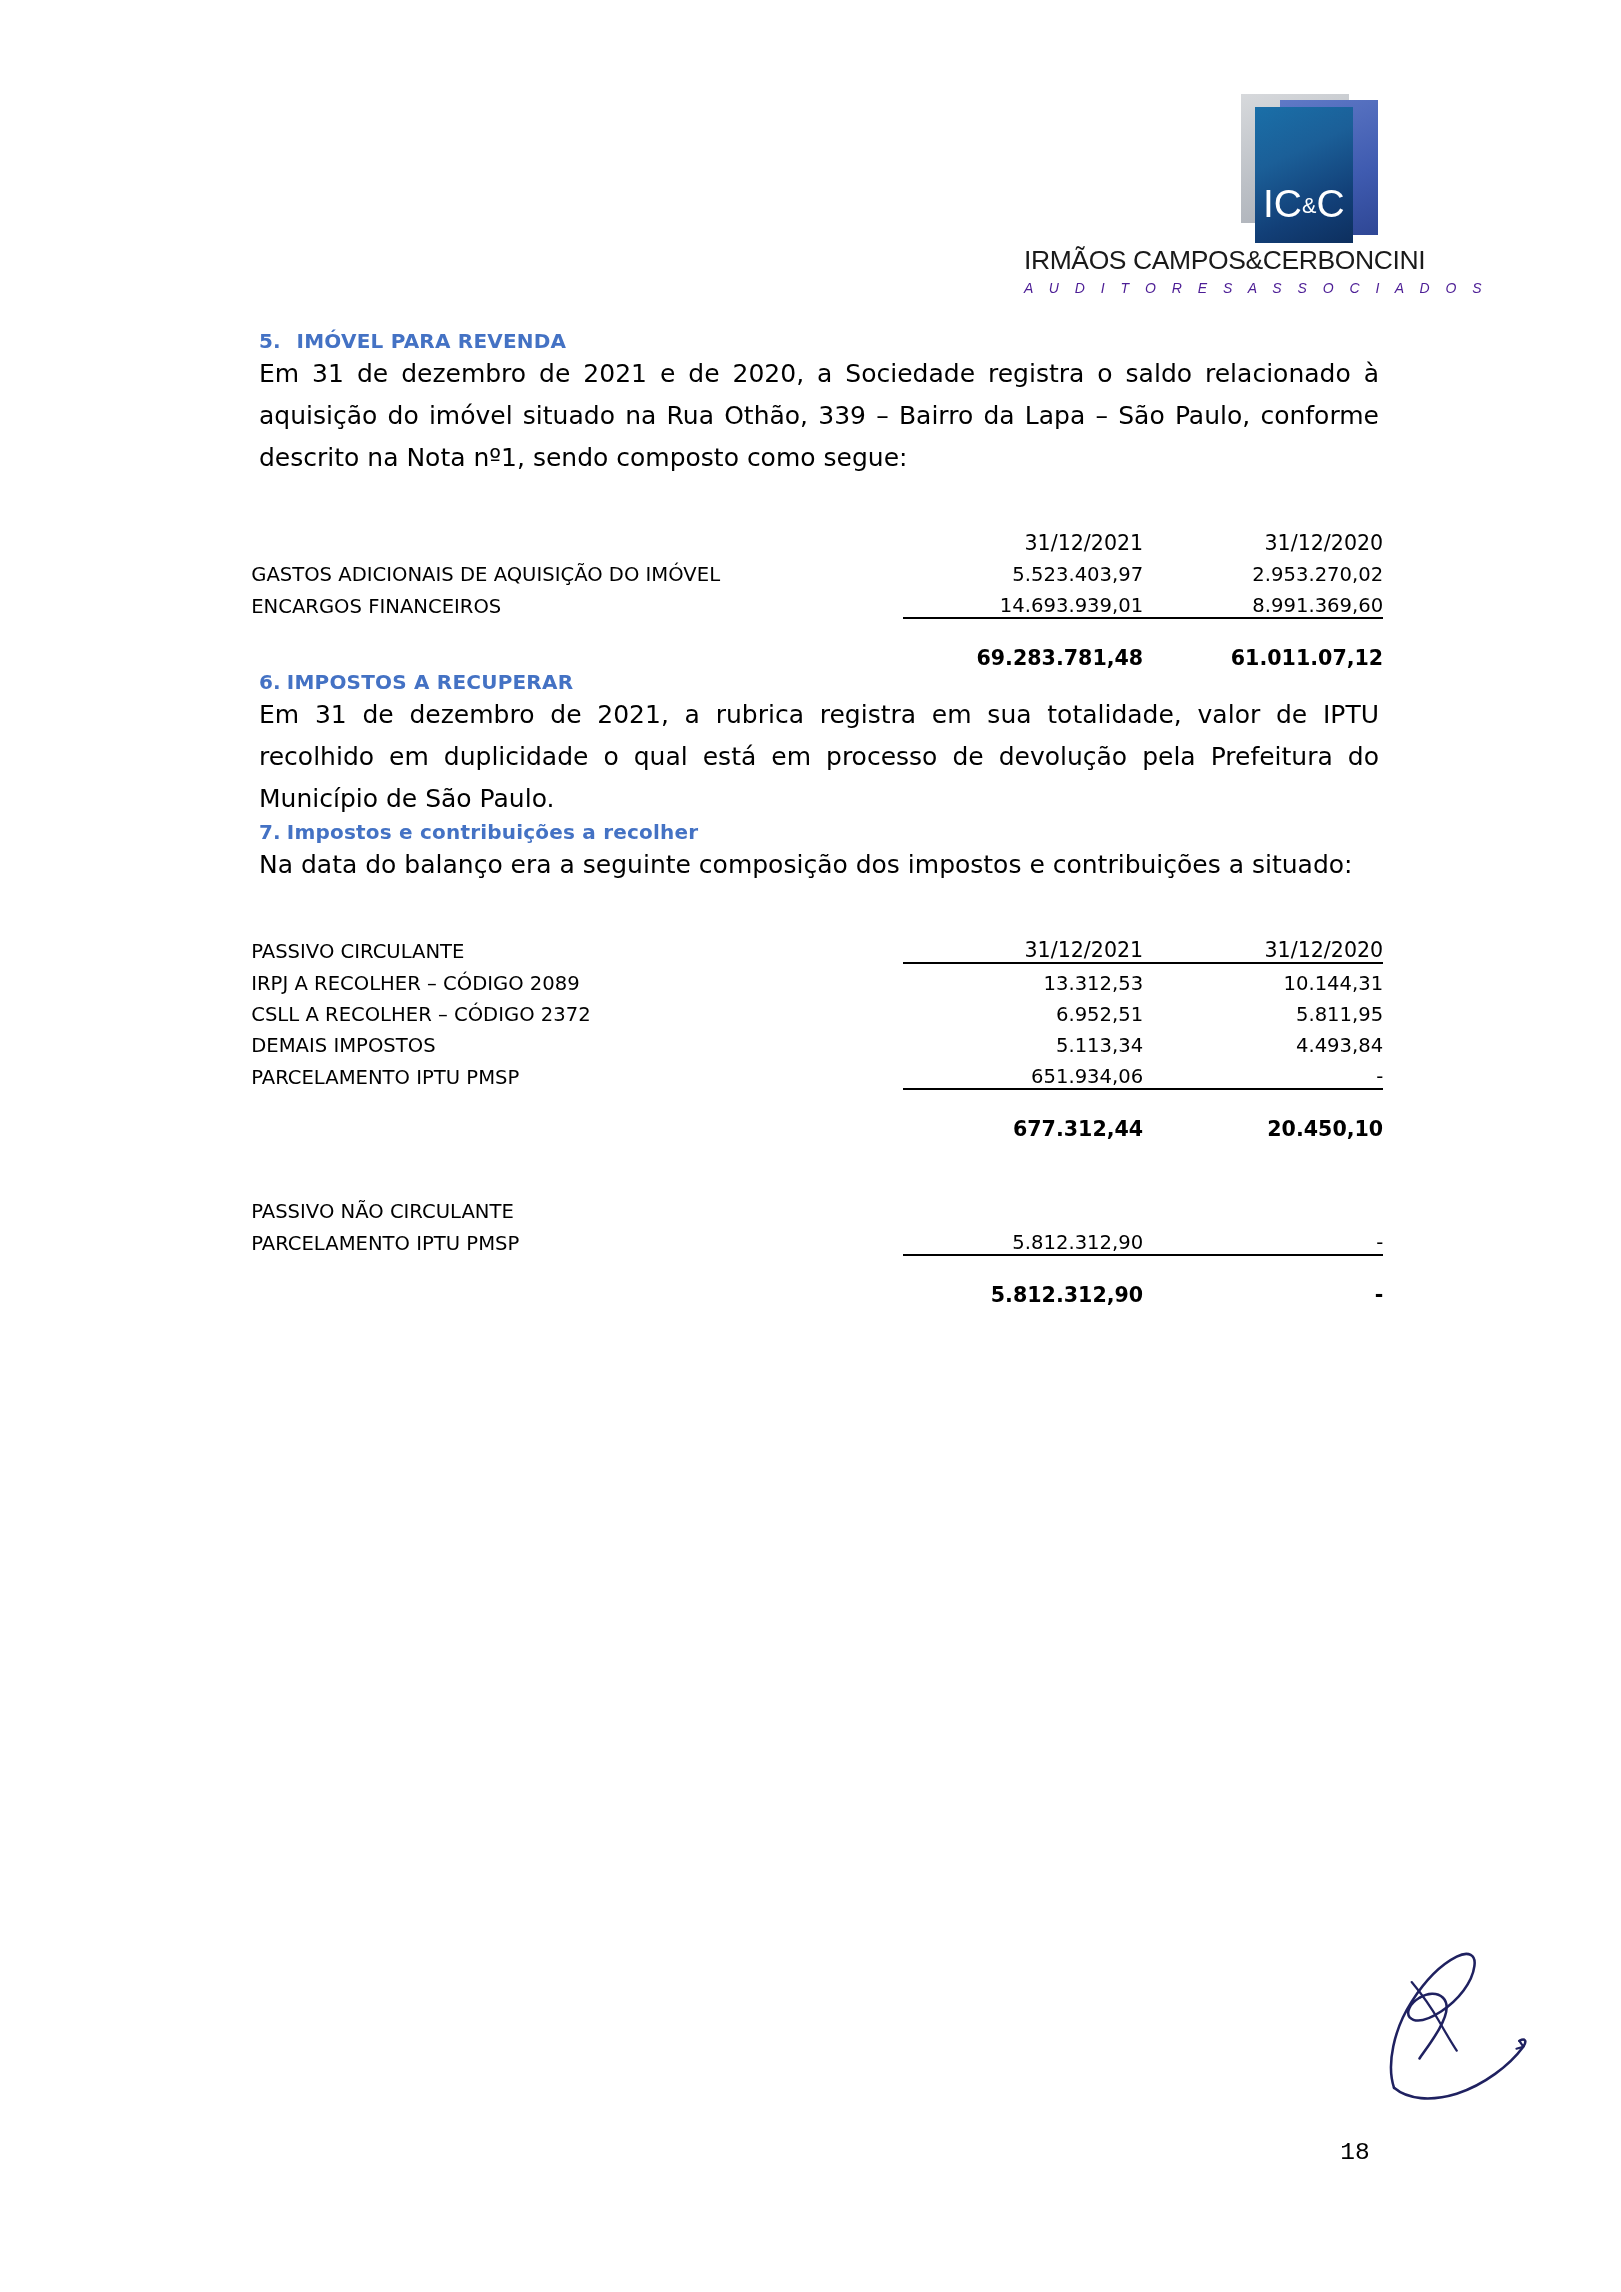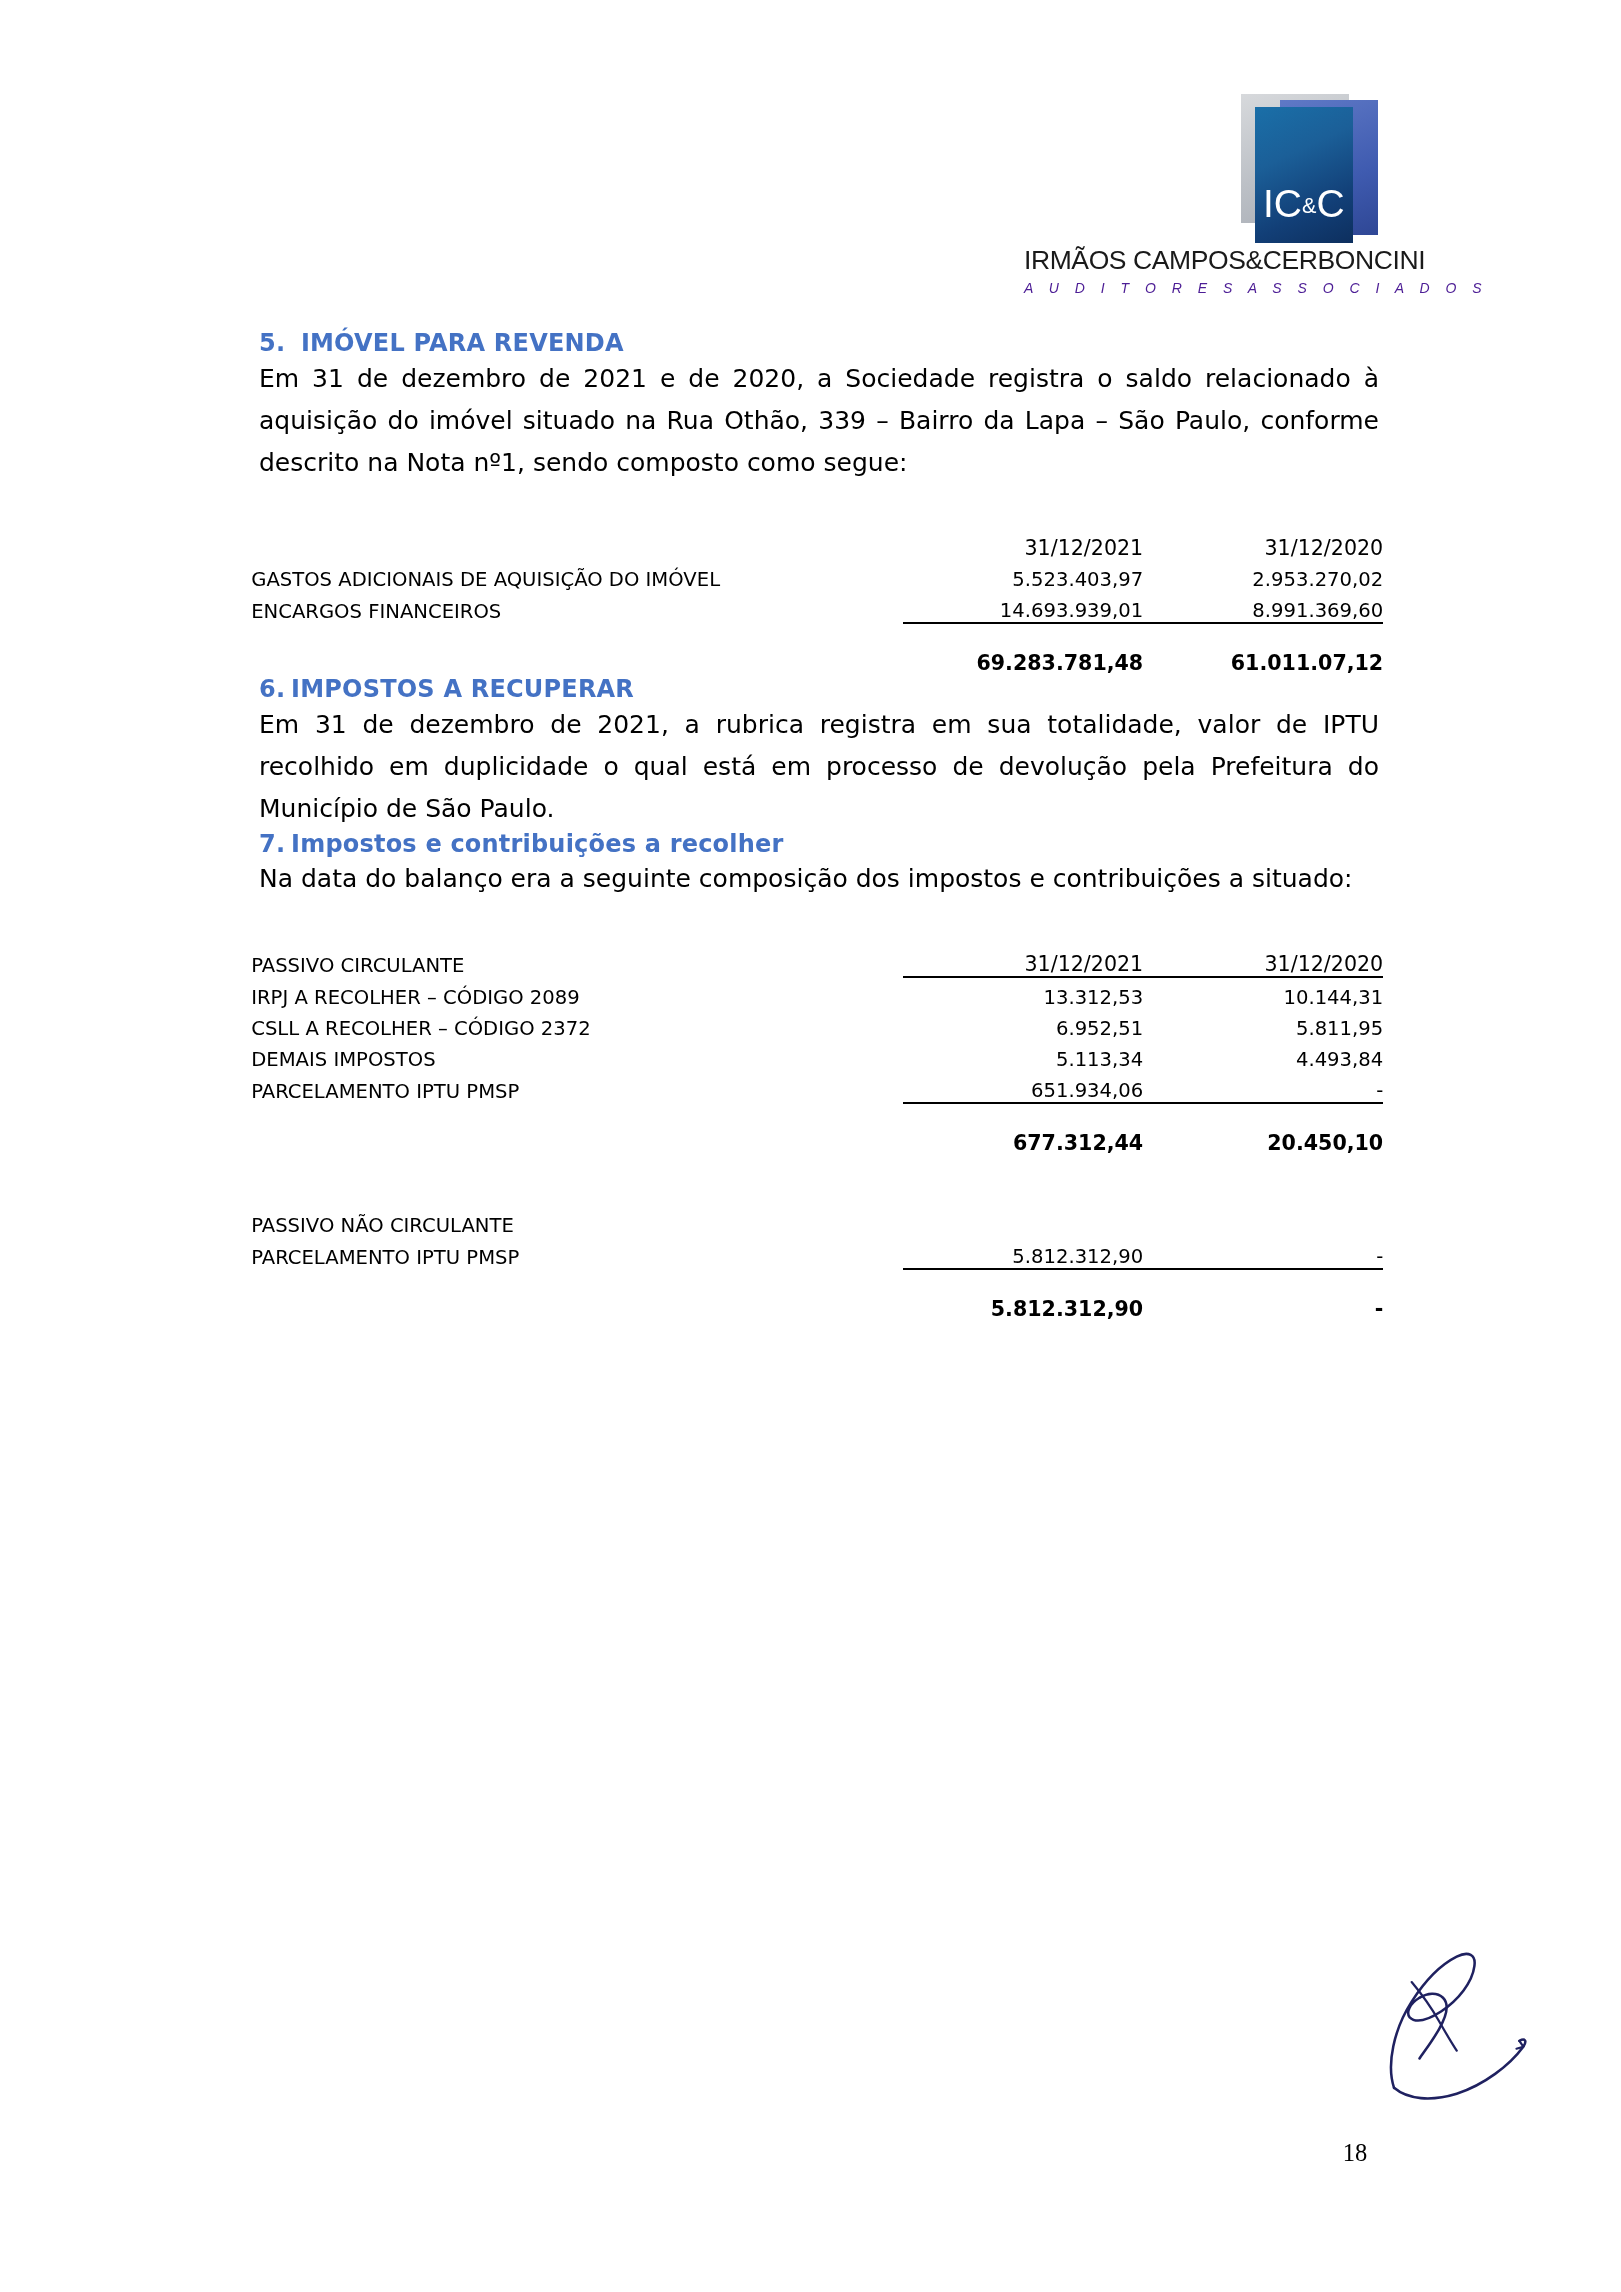--- a/index.html
+++ b/index.html
@@ -100,21 +100,21 @@
   .content {
     position: absolute;
     left: 259px;
     top: 329px;
     width: 1137px;
   }
 
   h2.section-heading {
     font-family: "DejaVu Sans", sans-serif;
     color: #4472c4;
-    font-size: 24px;
+    font-size: 20px;
     font-weight: bold;
     margin: 0;
     padding: 0;
     line-height: 1.2;
     letter-spacing: 0.2px;
   }
   .heading-5 { margin-bottom: 39px; }
   .heading-6 { margin-top: 61px; margin-bottom: 39px; }
   .heading-7 { margin-top: 59px; margin-bottom: 41px; }
 
@@ -193,21 +193,21 @@
     top: 1892px;
     width: 255px;
     height: 235px;
   }
   .page-number {
     position: absolute;
     left: 1296px;
     top: 2139px;
     width: 118px;
     text-align: center;
-    font-family: Liberation Serif, serif;
+    font-family: Liberation Mono, monospace;
     font-size: 24.5px;
     color: #000000;
   }
 </style>
 </head>
 <body>
 
 <div class="page">
 
   <div class="logo-block">

